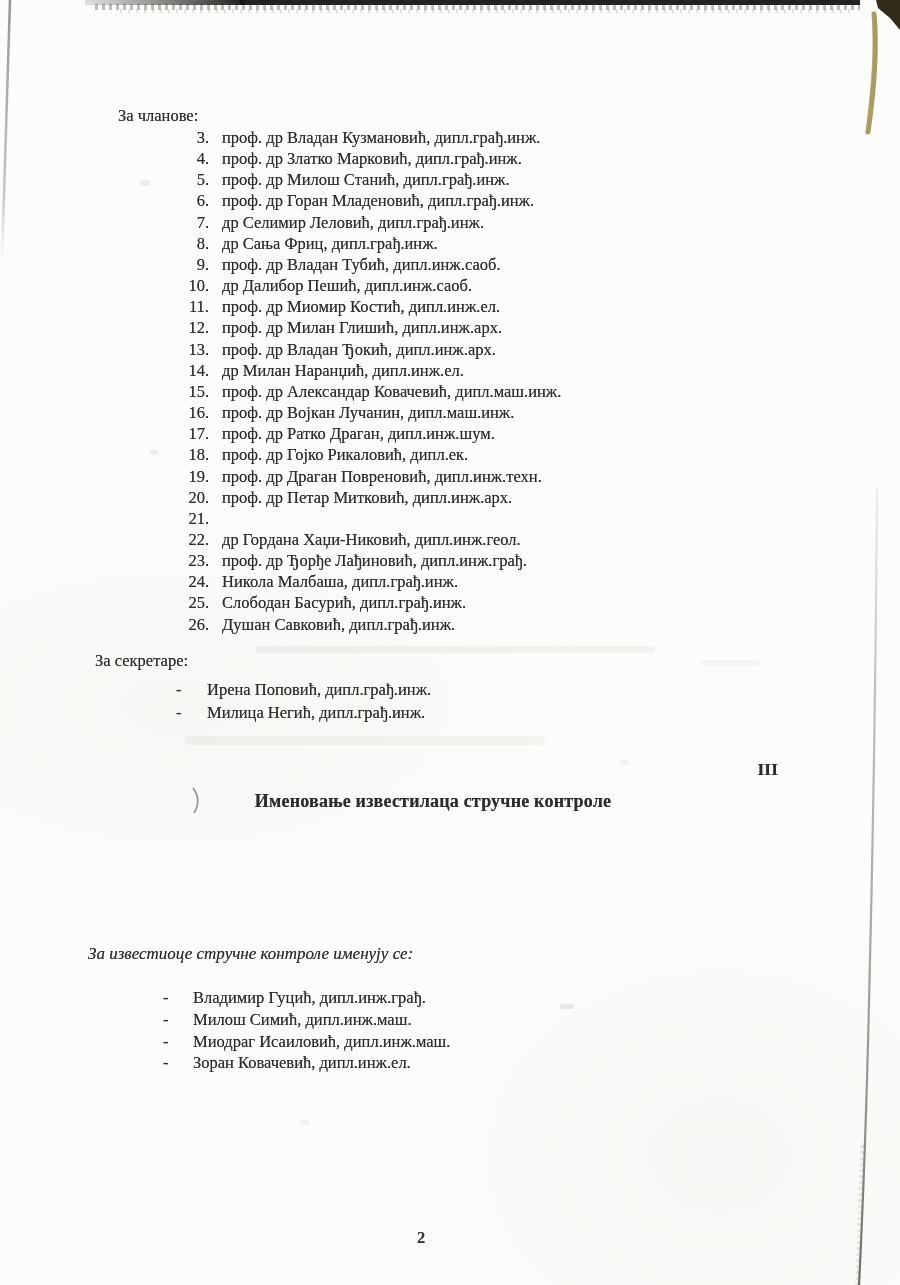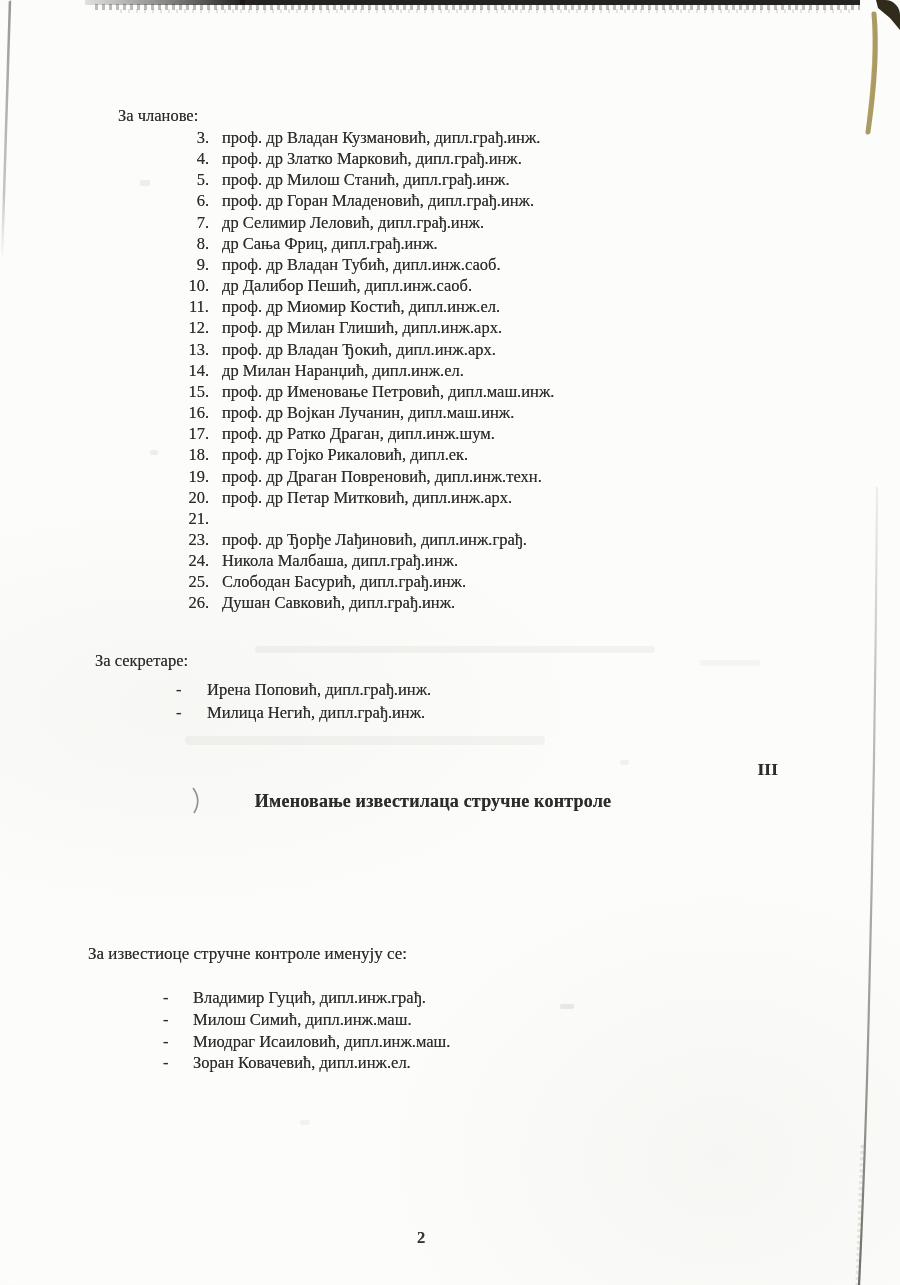--- a/index.html
+++ b/index.html
@@ -11,21 +11,20 @@
     position: relative;
     width: 900px;
     height: 1285px;
     background:
       radial-gradient(ellipse 600px 300px at 20% 55%, rgba(200,200,195,0.10), rgba(200,200,195,0) 70%),
       radial-gradient(ellipse 500px 400px at 80% 90%, rgba(205,205,200,0.12), rgba(205,205,200,0) 70%),
       #fcfcfa;
     overflow: hidden;
     font-family: "Liberation Serif", "DejaVu Serif", serif;
     color: #2e2c2a;
-    border-radius: 15px;
   }
   .txt-fuzz { text-shadow: 0 0 0.6px rgba(45,42,40,0.65); }
 
   .artifacts {
     position: absolute;
     left: 0; top: 0;
     pointer-events: none;
   }
 
   
@@ -94,20 +93,21 @@
     text-align-last: justify;
     white-space: normal;
   }
   .pline:last-child {
     text-align-last: left;
   }
   .sec3-intro {
     position: absolute;
     left: 88px; top: 944px;
     font-size: 17px;
+    font-style: italic;
   }
   .reporters-list {
     position: absolute;
     left: 163px; top: 987px;
     font-size: 16.5px;
     line-height: 21.8px;
     white-space: nowrap;
   }
   .rdash { flex: 0 0 10px; margin-right: 20px; }
 
@@ -219,21 +219,21 @@
         <div class="mrow">
         <span class="mnum">13.</span>
         <span class="mtxt">проф. др Владан Ђокић, дипл.инж.арх.</span>
       </div>
         <div class="mrow">
         <span class="mnum">14.</span>
         <span class="mtxt">др Милан Наранџић, дипл.инж.ел.</span>
       </div>
         <div class="mrow">
         <span class="mnum">15.</span>
-        <span class="mtxt">проф. др Именовање Петровић, дипл.маш.инж.</span>
+        <span class="mtxt">проф. др Александар Ковачевић, дипл.маш.инж.</span>
       </div>
         <div class="mrow">
         <span class="mnum">16.</span>
         <span class="mtxt">проф. др Војкан Лучанин, дипл.маш.инж.</span>
       </div>
         <div class="mrow">
         <span class="mnum">17.</span>
         <span class="mtxt">проф. др Ратко Драган, дипл.инж.шум.</span>
       </div>
         <div class="mrow">
@@ -243,20 +243,24 @@
         <div class="mrow">
         <span class="mnum">19.</span>
         <span class="mtxt">проф. др Драган Повреновић, дипл.инж.техн.</span>
       </div>
         <div class="mrow">
         <span class="mnum">20.</span>
         <span class="mtxt">проф. др Петар Митковић, дипл.инж.арх.</span>
       </div>
         <div class="mrow">
         <span class="mnum">21.</span>
+      </div>
+        <div class="mrow">
+        <span class="mnum">22.</span>
+        <span class="mtxt">др Гордана Хаџи-Никовић, дипл.инж.геол.</span>
       </div>
         <div class="mrow">
         <span class="mnum">23.</span>
         <span class="mtxt">проф. др Ђорђе Лађиновић, дипл.инж.грађ.</span>
       </div>
         <div class="mrow">
         <span class="mnum">24.</span>
         <span class="mtxt">Никола Малбаша, дипл.грађ.инж.</span>
       </div>
         <div class="mrow">

